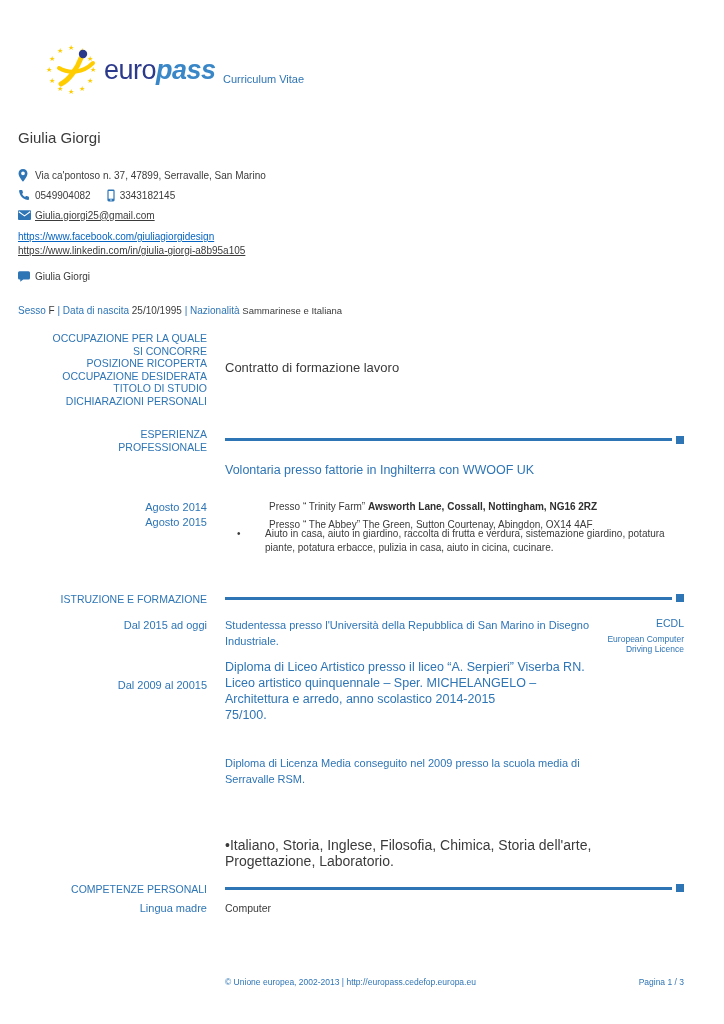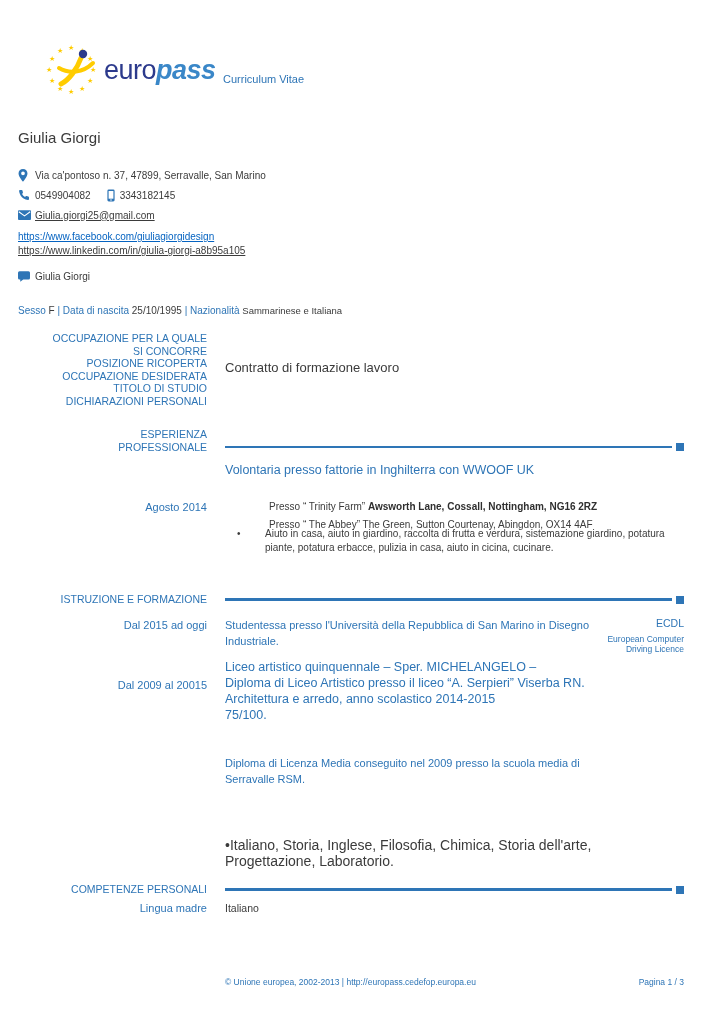--- a/index.html
+++ b/index.html
@@ -41,21 +41,21 @@
   .im-row { margin-top:8px; }
   .sesso { margin-top:19px; font-size:10px; }
   .sesso .v { color:#3b3b3b; }
   .sesso .small { font-size:9.5px; }
 
   
   #sec-occupation { top:316px; }
   .occ-value { padding-top:28px; font-size:13px; color:#3b3b3b; }
 
   
-  .hdr { align-items:flex-end; }
+  .hdr { align-items:center; }
   .rulewrap { display:flex; align-items:center; margin-bottom:2px; }
   .hrule { flex:1; height:2.5px; background:#2e75b6; }
   .sq { width:8px; height:8px; background:#2e75b6; margin-left:4px; flex:none; }
 
   #sec-exp-header { top:412px; }
   #sec-exp-title { top:447px; }
   .exp-title { font-size:12.5px; color:#2e75b6; }
   #sec-exp-content { top:484px; }
   .dates { font-size:11px; color:#2e75b6; line-height:15px; }
   .exp-line { font-size:10px; line-height:14px; margin-bottom:4px;padding-left:44px; }
@@ -219,20 +219,21 @@
   <div class="sec" id="sec-exp-title">
     <div class="lcol"></div>
     <div class="rcol">
       <div class="exp-title">Volontaria presso fattorie in Inghilterra con WWOOF UK</div>
     </div>
   </div>
 
   <div class="sec" id="sec-exp-content">
     <div class="lcol">
       <div class="dates">Agosto 2014</div>
+      <div class="dates">Agosto 2015</div>
     </div>
     <div class="rcol">
       <div class="exp-line"><span>Presso “ Trinity Farm” </span><b>Awsworth Lane, Cossall, Nottingham, NG16 2RZ</b></div>
       <div class="exp-line">Presso “ The Abbey” The Green, Sutton Courtenay, Abingdon, OX14 4AF</div>
     </div>
   </div>
 
   <div class="sec" id="sec-exp-bullet">
     <div class="lcol"></div>
     <div class="rcol bullet-row">
@@ -262,22 +263,22 @@
         <div class="esub">European Computer Driving Licence</div>
       </div>
     </div>
   </div>
 
   <div class="sec" id="sec-edu-e2">
     <div class="lcol">
       <div class="edate">Dal 2009 al 20015</div>
     </div>
     <div class="rcol">
+      <div class="eline">Diploma di Liceo Artistico presso il liceo “A. Serpieri” Viserba RN.</div>
       <div class="eline">Liceo artistico quinquennale – Sper. MICHELANGELO –</div>
-      <div class="eline">Diploma di Liceo Artistico presso il liceo “A. Serpieri” Viserba RN.</div>
       <div class="eline">Architettura e arredo, anno scolastico 2014-2015</div>
       <div class="eline">75/100.</div>
     </div>
   </div>
 
   <div class="sec" id="sec-edu-e3">
     <div class="lcol"></div>
     <div class="rcol">
       <div class="etitle">Diploma di Licenza Media conseguito nel 2009 presso la scuola media di Serravalle RSM.</div>
     </div>
@@ -298,21 +299,21 @@
       <div class="hrule"></div>
       <div class="sq"></div>
     </div>
   </div>
 
   <div class="sec" id="sec-comp-lingua">
     <div class="lcol">
       <div class="lingua-label">Lingua madre</div>
     </div>
     <div class="rcol">
-      <div class="lingua-value">Italiano</div>
+      <div class="lingua-value">Computer</div>
     </div>
   </div>
 
   <div id="footer">
     <div class="copy">© Unione europea, 2002-2013 | http://europass.cedefop.europa.eu</div>
     <div class="pageno">Pagina 1 / 3</div>
   </div>
 
 </div>
 

